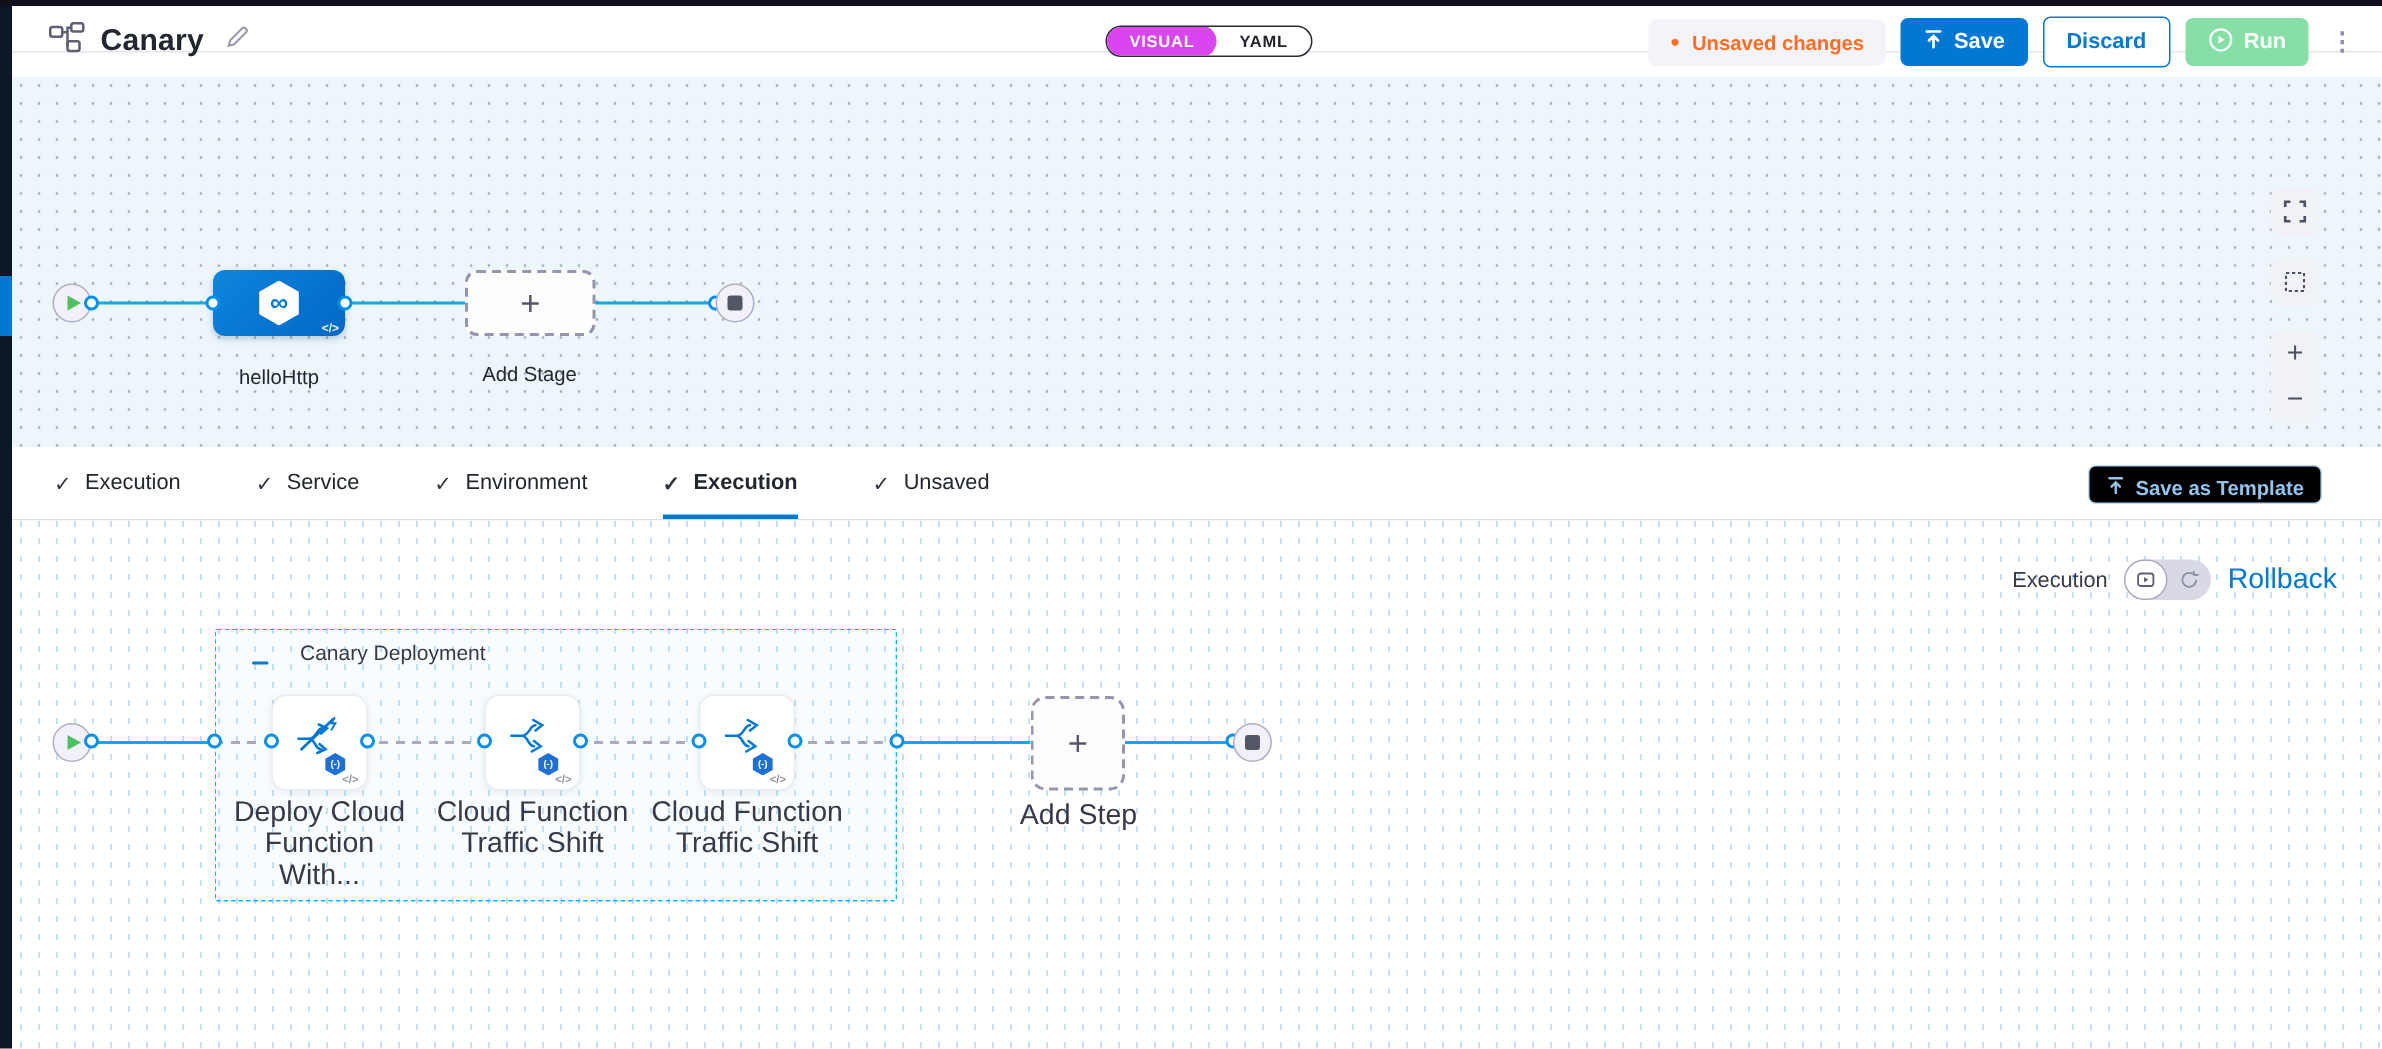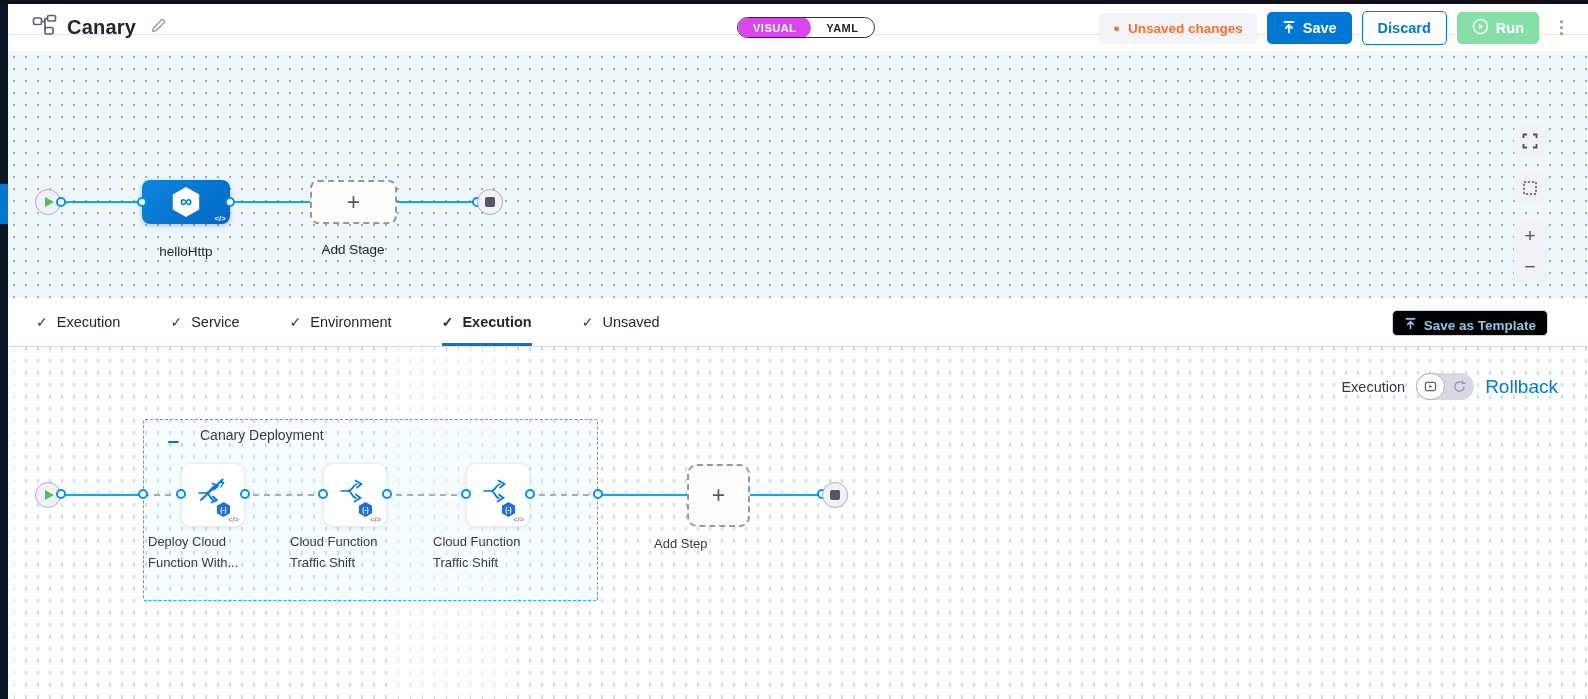--- a/index.html
+++ b/index.html
@@ -94,21 +94,21 @@
   .edge2 { position:absolute; height:2px; background:#0aabe8; top:147px; }
   .edge2-dashed { position:absolute; height:2px; top:147px;
     background:repeating-linear-gradient(90deg,#a9aabd 0 6px, transparent 6px 11px); }
   .step-card { position:absolute; top:116px; width:64px; height:64px; background:#fff; border-radius:10px;
     border:1px solid #ecedf3; box-shadow:0 1px 4px rgba(40,41,61,.10); cursor:pointer; }
   .step-icon { position:absolute; left:50%; top:46%; transform:translate(-50%,-50%); }
   .gcf-badge { position:absolute; right:13px; bottom:9px; width:15px; height:15px; background:#1e6fd6;
     clip-path:polygon(50% 0%, 94% 25%, 94% 75%, 50% 100%, 6% 75%, 6% 25%);
     color:#fff; font-size:6.5px; font-weight:bold; display:flex; align-items:center; justify-content:center; }
   .step-code { position:absolute; right:5px; bottom:2px; color:#8f93a3; font-size:7.5px; font-weight:bold; }
-  .step-label { position:absolute; width:130px; text-align:left; color:#383946; font-size:13px; line-height:21px; }
+  .step-label { position:absolute; width:130px; text-align:center; color:#383946; font-size:19px; line-height:21px; }
 </style>
 </head>
 <body>
 
 <div class="topbar"></div>
 <div class="leftrail">
   <div class="active-seg"></div>
 </div>
 
 <div class="header">

